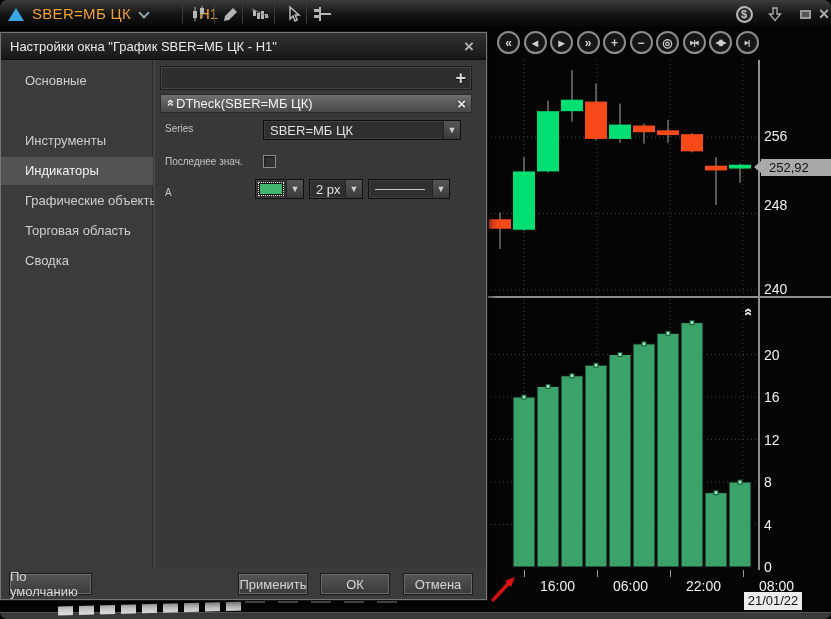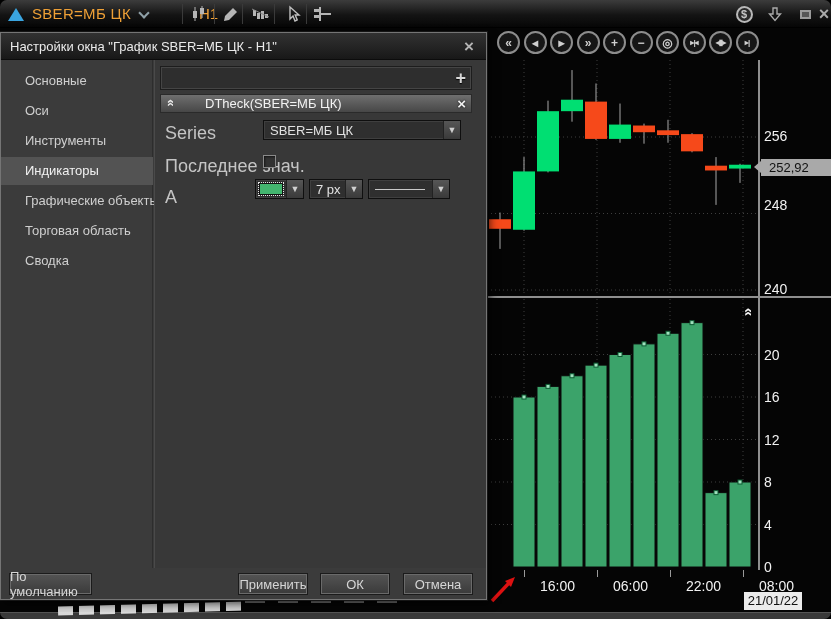--- a/index.html
+++ b/index.html
@@ -35,25 +35,25 @@
   .sidebar{position:absolute;left:0;top:27px;width:152px;height:508px;background:#3b3b3b;border-right:1px solid #2d2d2d;}
   .sb-item{position:absolute;left:0;width:152px;height:28px;line-height:28px;padding-left:24px;
            color:#cfcfcf;font-size:13px;white-space:nowrap;}
   .sb-item.sel{background:#535353;color:#f2f2f2;}
   .content{position:absolute;left:153px;top:27px;width:332px;height:508px;background:#383838;border-left:1px solid #4a4a4a;}
   .addbar{position:absolute;left:5px;top:6px;width:312px;height:24px;background:#2e2e2e;
           border:1px solid #1d1d1d;box-shadow:inset 0 0 0 1px #454545;}
   .add-plus{position:absolute;right:5px;top:1px;color:#d8d8d8;font-size:18px;font-weight:bold;text-shadow:0 1px 1px #000;}
   .ind-header{position:absolute;left:5px;top:34px;width:312px;height:19px;
               background:linear-gradient(#6f6f6f,#474747);border:1px solid #2a2a2a;
-              color:#f3f3f3;font-size:13px;line-height:17px;padding-left:44px;}
+              color:#f3f3f3;font-size:13px;line-height:17px;padding-left:15px;}
   .ind-chev{position:absolute;left:6px;top:1px;font-size:13px;font-weight:bold;color:#e8e8e8;
             transform:rotate(-90deg);letter-spacing:-3px;}
   .ind-x{position:absolute;right:5px;top:0;color:#f0f0f0;font-size:15px;font-weight:bold;text-shadow:0 0 2px #000;}
-  .frm-label{position:absolute;left:10px;color:#c4c4c4;font-size:18px;}
+  .frm-label{position:absolute;left:10px;color:#c4c4c4;font-size:10px;}
   .dd{position:absolute;height:20px;background:#2f2f2f;border:1px solid #0f0f0f;
       box-shadow:inset 0 0 0 1px #3f3f3f;color:#e2e2e2;font-size:13px;}
   .dd-val{position:absolute;left:6px;top:2px;white-space:nowrap;}
   .dd-btn{position:absolute;right:0;top:0;width:17px;height:18px;background:linear-gradient(#565656,#3a3a3a);
           border-left:1px solid #222;color:#cfcfcf;font-size:9px;display:flex;align-items:center;justify-content:center;}
   .swatch{position:absolute;left:3px;top:3px;width:24px;height:12px;border:1px solid #111;outline:1px dotted #e8e8e8;}
   .line-sample{position:absolute;left:6px;top:9px;width:50px;height:1px;background:#c9c9c9;}
   .checkbox{position:absolute;width:13px;height:13px;background:#323232;border:1px solid #8a8a8a;box-shadow:inset 1px 1px 2px #161616;}
   .btn{position:absolute;height:22px;background:linear-gradient(#545454,#3a3a3a);
        border:1px solid #1b1b1b;box-shadow:inset 0 0 0 1px #6a6a6a;color:#d6d6d6;font-size:13px;
@@ -295,21 +295,20 @@
   <div class="ghost-dates"></div>
 
   <div class="dialog">
     <div class="dlg-title">Настройки окна "График SBER=МБ ЦК - H1"</div>
     <div class="dlg-x">
       <span>×</span>
     </div>
 
     <div class="sidebar">
       <div class="sb-item" style="top:7px">Основные</div>
-      <div class="sb-item" style="top:37px">Оси</div>
       <div class="sb-item" style="top:67px">Инструменты</div>
       <div class="sb-item sel" style="top:97px">Индикаторы</div>
       <div class="sb-item" style="top:127px">Графические объекты</div>
       <div class="sb-item" style="top:157px">Торговая область</div>
       <div class="sb-item" style="top:187px">Сводка</div>
     </div>
 
     <div class="content">
       <div class="addbar">
         <span class="add-plus">+</span>
@@ -331,21 +330,21 @@
 
       <span class="frm-label" style="top:96px">Последнее знач.</span>
       <span class="checkbox" style="left:108px;top:95px"></span>
 
       <span class="frm-label" style="top:127px">A</span>
       <div class="dd" style="left:100px;top:119px;width:49px">
         <span class="swatch" id="color-swatch" style="background: rgb(68, 181, 111);"></span>
         <span class="dd-btn">▼</span>
       </div>
       <div class="dd" style="left:154px;top:119px;width:54px">
-        <span class="dd-val">7 px</span>
+        <span class="dd-val">2 px</span>
         <span class="dd-btn">▼</span>
       </div>
       <div class="dd" style="left:213px;top:119px;width:82px">
         <span class="line-sample"></span>
         <span class="dd-btn">▼</span>
       </div>
     </div>
 
     <div class="btn" style="left:8px;top:540px;width:83px">По умолчанию</div>
     <div class="btn" style="left:237px;top:540px;width:70px">Применить</div>

